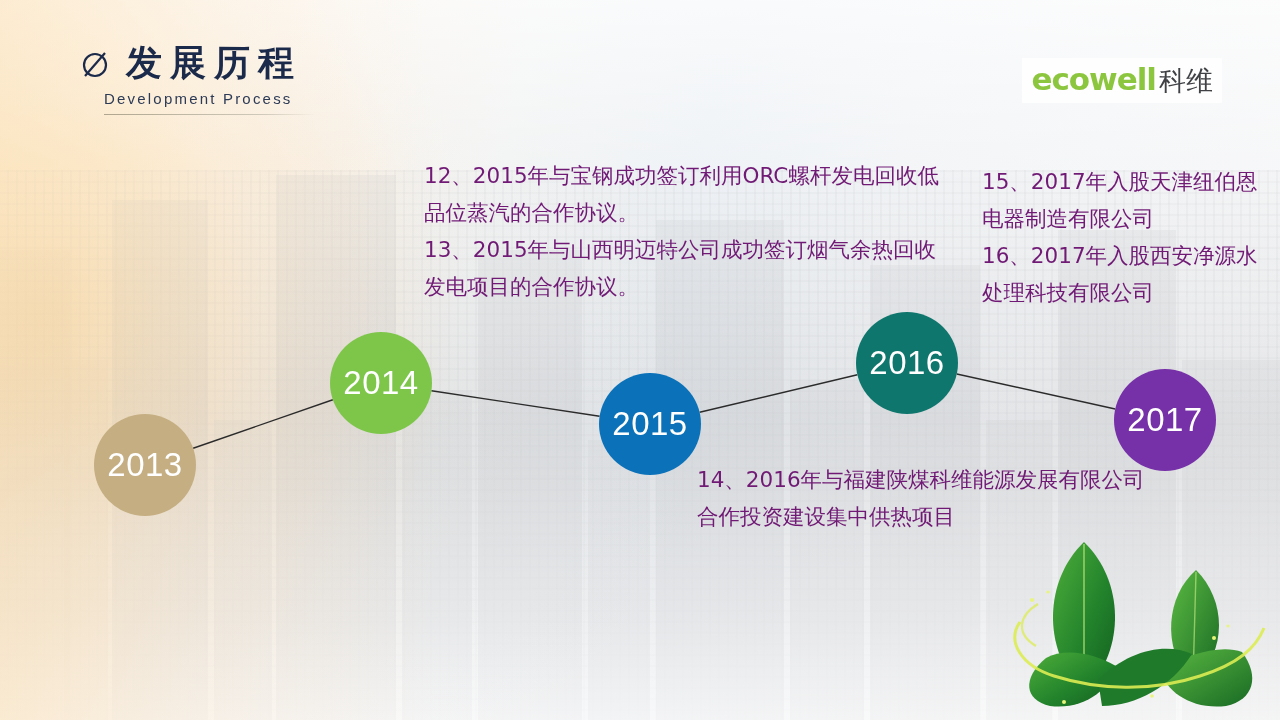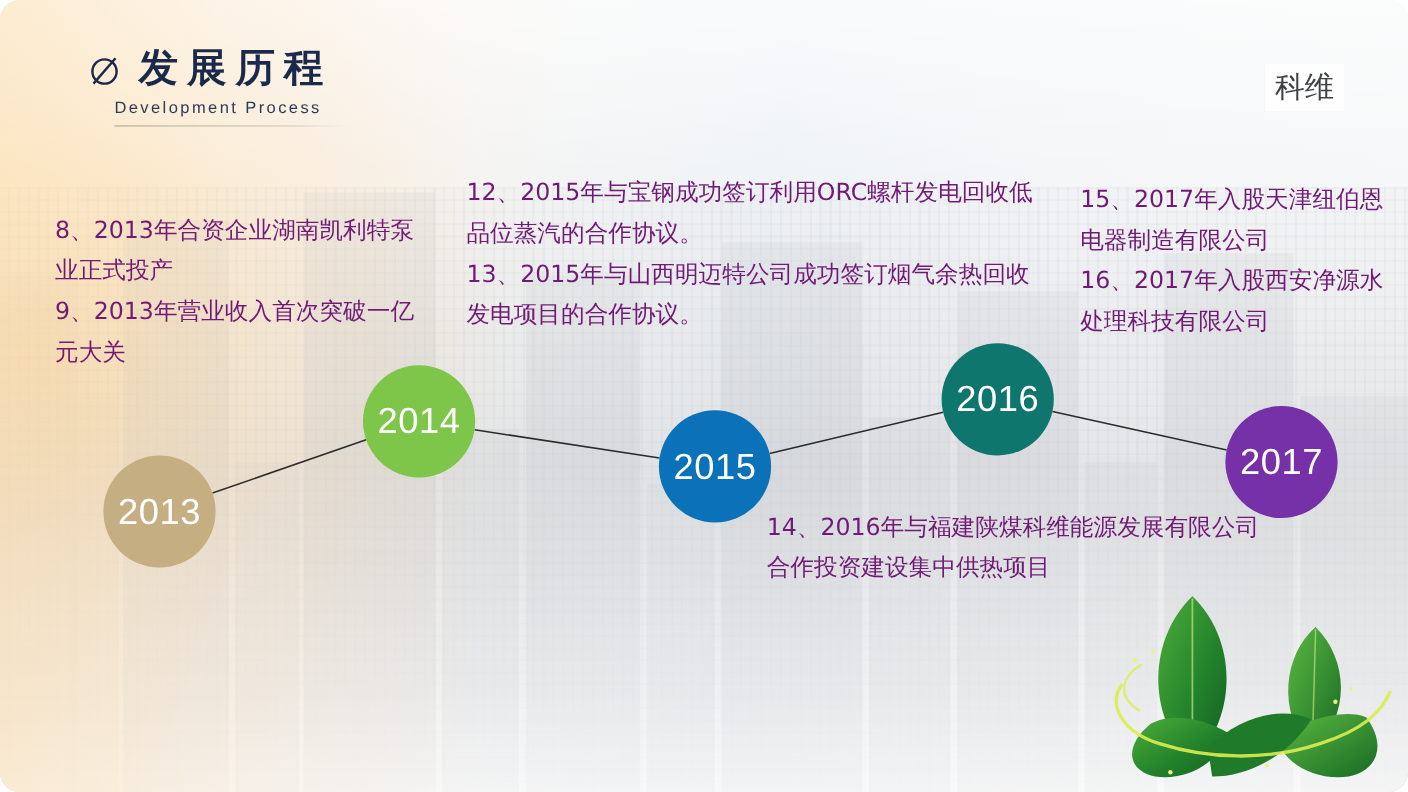--- a/index.html
+++ b/index.html
@@ -4,21 +4,20 @@
 <title>发展历程</title>
 <style>
   html,body{margin:0;padding:0;}
   body{
     width:1280px;height:720px;overflow:hidden;
     font-family:"Liberation Sans","DejaVu Sans",sans-serif;
   }
   #slide{
     position:relative;width:1280px;height:720px;overflow:hidden;
     background:#f4f3f1;
-    border-radius:18px;
   }
 
   
   .bg-layer{position:absolute;inset:0;}
   .bg-sky{
     background:
       linear-gradient(100deg,
         #f7e6c9 0%, #f8ead4 10%, #f5eadd 20%,
         #eef0f0 38%, #e9eef3 52%, #eef1f4 66%,
         #f1f3f5 80%, #f4f5f6 100%);
@@ -145,39 +144,38 @@
           <line x1="7" y1="30" x2="27" y2="7" stroke="#1b2a4a" stroke-width="2.2"></line>
         </svg>
       </span>
       <span class="title-cn">发展历程</span>
     </div>
     <div class="title-en">Development Process</div>
     <div class="title-rule"></div>
   </div>
 
   <div class="logo">
+    <span class="logo-eco">ecowell</span>
     <span class="logo-cn">科维</span>
   </div>
 
   <svg id="connectors" width="1280" height="720">
       <line x1="193.17484177126062" y1="448.26128379134167" x2="332.8251582287394" y2="399.73871620865833" stroke="#2b2b2b" stroke-width="1.4"></line>
       <line x1="431.4177412947063" y1="390.6844884501225" x2="599.5822587052937" y2="416.3155115498775" stroke="#2b2b2b" stroke-width="1.4"></line>
       <line x1="699.6213914084326" y1="412.2221600158973" x2="857.3786085915674" y2="374.7778399841027" stroke="#2b2b2b" stroke-width="1.4"></line>
       <line x1="956.7991272477968" y1="374.00213276404816" x2="1115.2008727522032" y2="408.99786723595184" stroke="#2b2b2b" stroke-width="1.4"></line>
     </svg>
   <div id="nodes">
       <div class="node" style="left: 94px; top: 414px; height: 102px; width: 102px; background: rgb(196, 174, 130);">2013</div>
       <div class="node" style="left: 330px; top: 332px; height: 102px; width: 102px; background: rgb(126, 198, 74); text-align: center;">2014</div>
       <div class="node" style="left: 599px; top: 373px; height: 102px; width: 102px; background: rgb(11, 114, 185);">2015</div>
       <div class="node" style="left: 856px; top: 312px; height: 102px; width: 102px; background: #0f766e;">2016</div>
       <div class="node" style="left: 1114px; top: 369px; height: 102px; width: 102px; background: rgb(118, 48, 168);">2017</div>
     </div>
 
-  <div class="txt" id="blk-left">8、2013年合资企业湖南凯利特泵业正式投产
-9、2013年营业收入首次突破一亿元大关</div>
   <div class="txt" id="blk-center">12、2015年与宝钢成功签订利用ORC螺杆发电回收低品位蒸汽的合作协议。
 13、2015年与山西明迈特公司成功签订烟气余热回收发电项目的合作协议。</div>
   <div class="txt" id="blk-right">15、2017年入股天津纽伯恩电器制造有限公司
 16、2017年入股西安净源水处理科技有限公司</div>
   <div class="txt" id="blk-br">14、2016年与福建陕煤科维能源发展有限公司合作投资建设集中供热项目</div>
 
   <div class="leaves">
     <svg width="270" height="190" viewBox="0 0 270 190">
       <defs>
         <linearGradient id="lg1" x1="0" y1="0" x2="1" y2="1">

